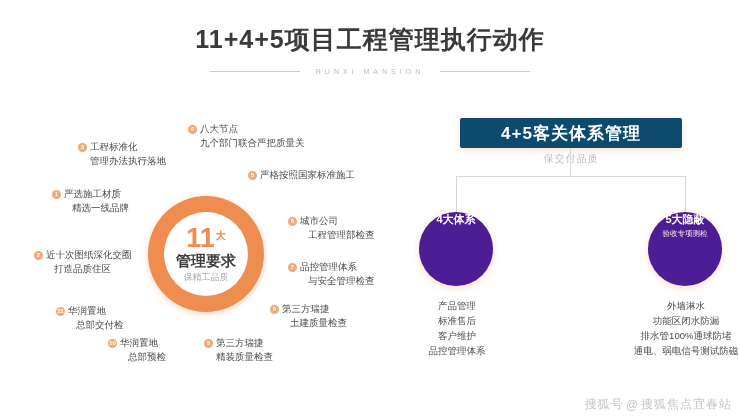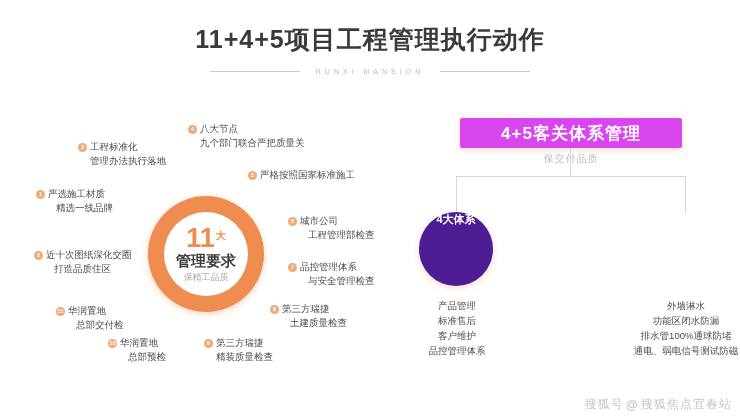--- a/index.html
+++ b/index.html
@@ -54,21 +54,21 @@
     margin-top:3px;margin-right:3px;font-weight:bold;
   }
   .lines{font-size:9.5px;color:#4a4a4c;line-height:14px;white-space:nowrap;}
   .lines .l2{padding-left:8px;}
   .lines .l2.nopad{padding-left:0;}
 
   
   .right-wrap{position:absolute;left:400px;top:96px;width:340px;height:300px;}
   .banner{
     position:absolute;left:60px;top:22px;width:222px;height:30px;
-    background:#d946ef;border-radius:2px;
+    background:#0c4a6e;border-radius:2px;
     display:flex;align-items:center;justify-content:center;
     box-shadow:0 2px 6px rgba(239,141,80,.30);
   }
   .banner span{font-size:17px;font-weight:bold;color:#ffffff;letter-spacing:1px;}
   .banner-note{
     position:absolute;left:60px;top:56px;width:222px;text-align:center;
     font-size:10px;color:#b9bbbf;letter-spacing:1px;
   }
   .conn{position:absolute;background:#d6d8dc;}
   .circle{
@@ -125,21 +125,21 @@
     </div>
 
     <div class="item" style="left:188px;top:26px;">
       <div class="num">4</div>
       <div class="lines">
         <div>八大节点</div>
         <div class="l2 nopad">九个部门联合严把质量关</div>
       </div>
     </div>
 
-    <div class="item" style="left:36px;top:91px;justify-content:flex-end;">
+    <div class="item" style="left:52px;top:91px;justify-content:flex-end;">
       <div class="num">1</div>
       <div class="lines">
         <div>严选施工材质</div>
         <div class="l2">精选一线品牌</div>
       </div>
     </div>
 
     <div class="item" style="left:248px;top:72px;">
       <div class="num">5</div>
       <div class="lines">
@@ -220,20 +220,24 @@
     <div class="circle" style="left:19px;top:116px;">
       <div class="c1">4大体系</div>
     </div>
     <div class="clist" style="left:0px;top:202px;width:114px;">
       <div>产品管理</div>
       <div>标准售后</div>
       <div>客户维护</div>
       <div>品控管理体系</div>
     </div>
 
+    <div class="circle" style="left:248px;top:116px;">
+      <div class="c1">5大隐蔽</div>
+      <div class="c2">验收专项测检</div>
+    </div>
     <div class="clist" style="left:176px;top:202px;width:220px;">
       <div>外墙淋水</div>
       <div>功能区闭水防漏</div>
       <div>排水管100%通球防堵</div>
       <div>通电、弱电信号测试防磁</div>
     </div>
 
   </div>
 
   <div class="wm">

